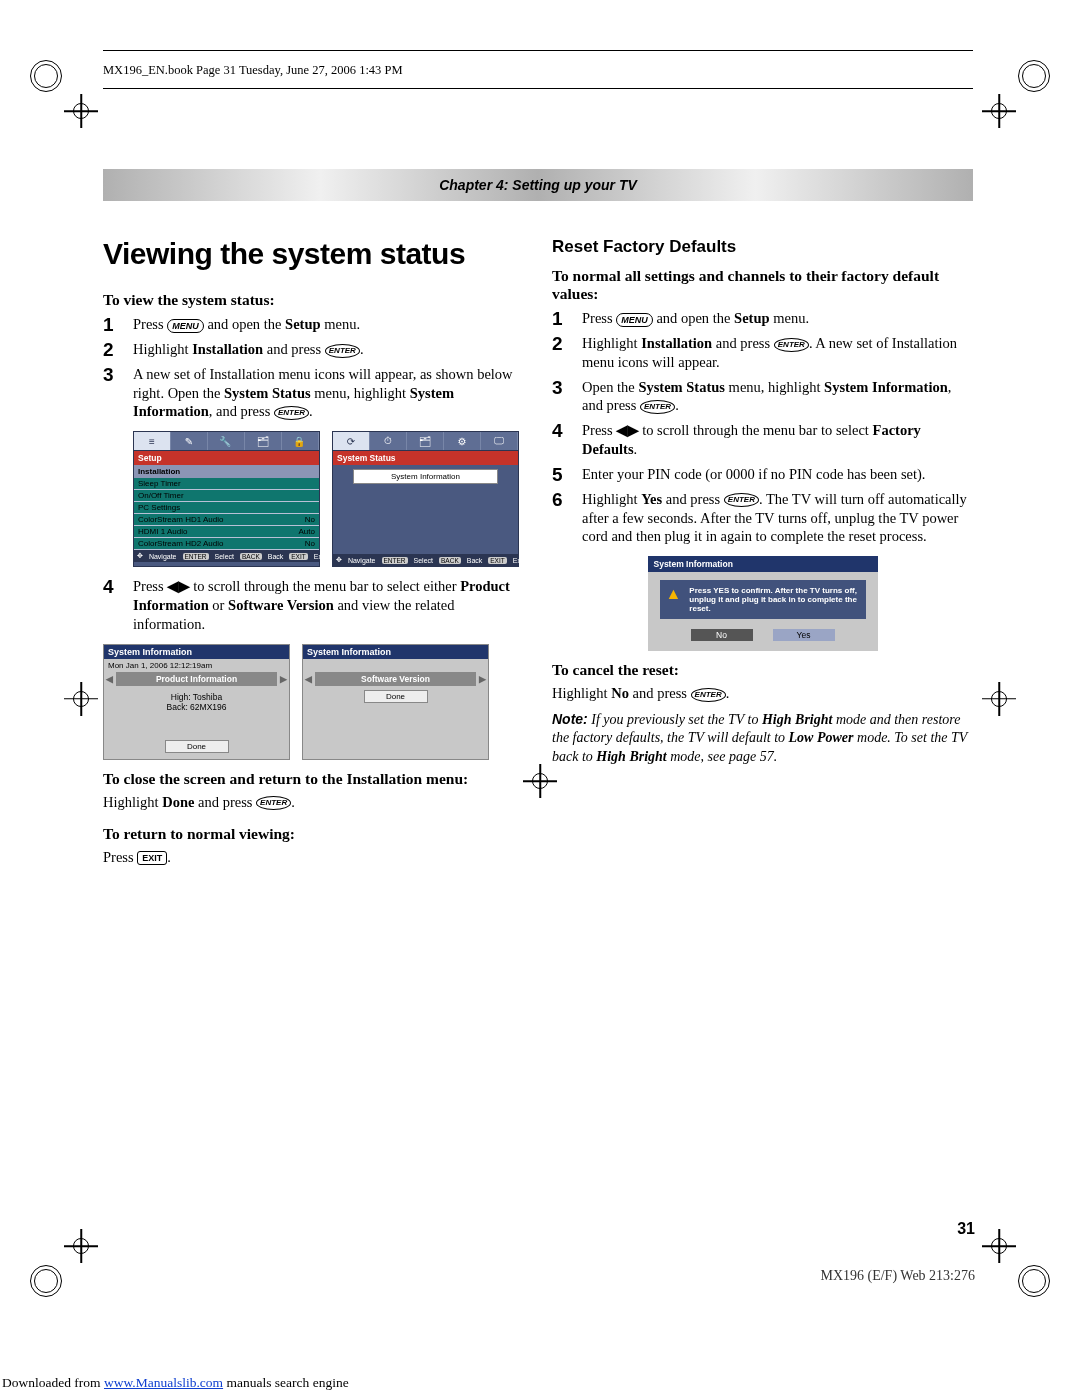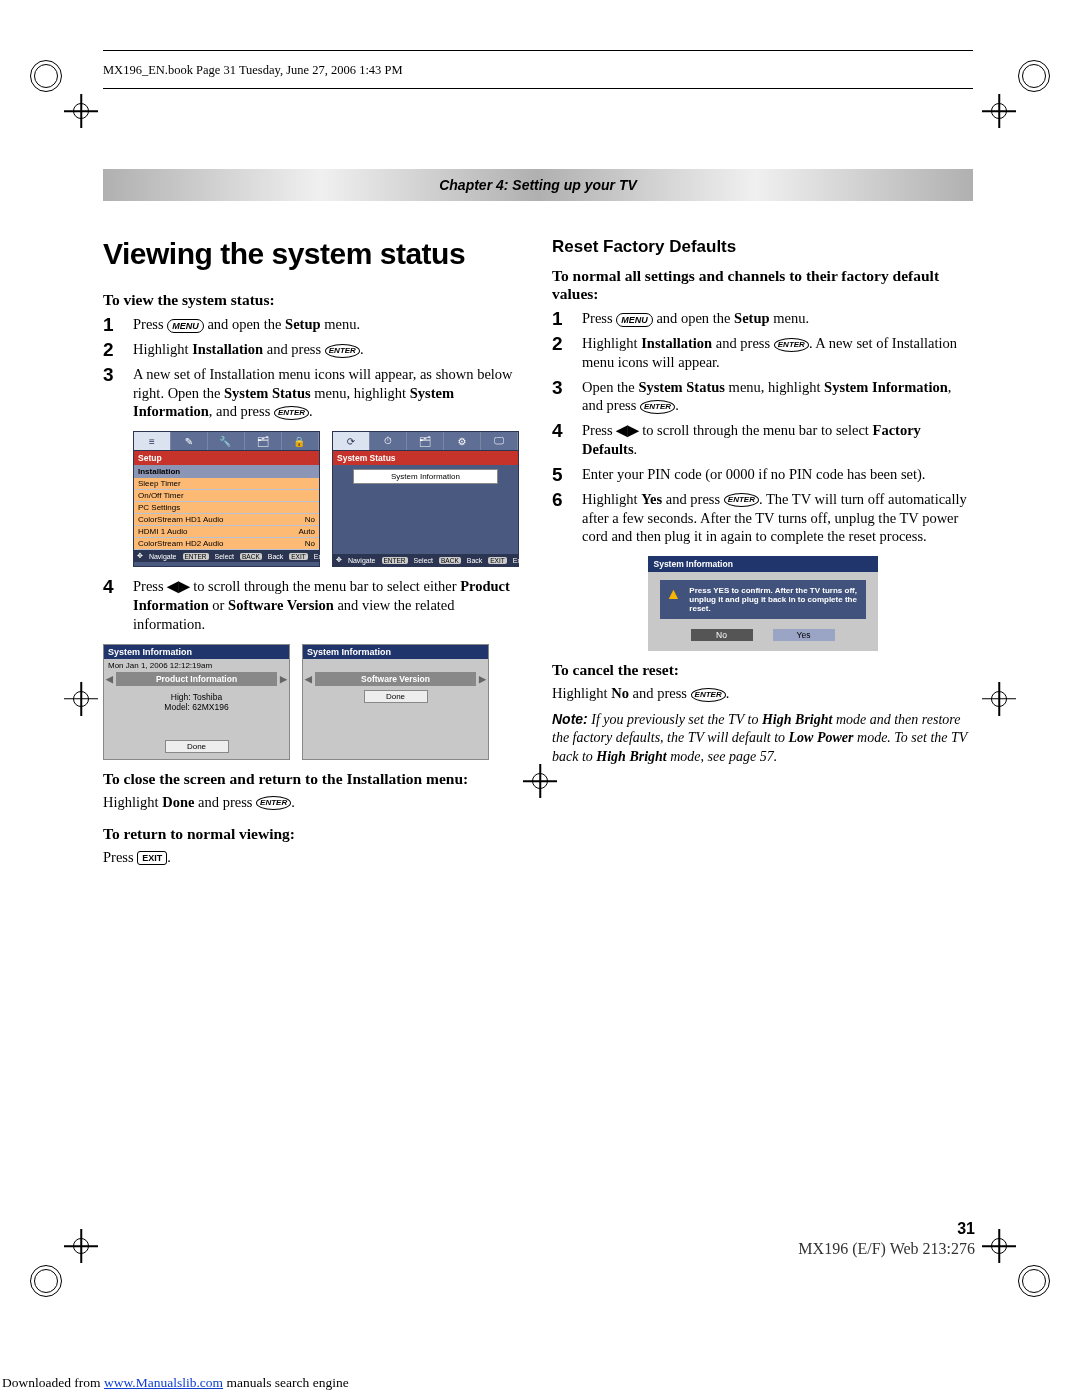--- a/index.html
+++ b/index.html
@@ -194,21 +194,21 @@
     font-weight: bold;
     font-size: 8.5px;
   }
   .osd .sub {
     background: #8b95b5;
     color: #000;
     padding: 2px 4px;
     font-weight: bold;
   }
   .osd .list{
-    background:#fdba74;
+    background:#0f766e;
     color:#000;
   }
   .osd .row {
     display: flex;
     justify-content: space-between;
     padding: 1px 4px;
     border-bottom: 1px solid #b8c1d6;
   }
   .osd .white-row{
     background:#fff;
@@ -332,22 +332,22 @@
     position: absolute;
     right: 105px;
     top: 1220px;
     font-family: Arial, sans-serif;
     font-weight: bold;
     font-size: 16px;
   }
   .foot-id {
     position: absolute;
     right: 105px;
-    top: 1240px;
-    font-size: 16px;
+    top: 1268px;
+    font-size: 14px;
     color: #333;
   }
   .download-footer {
     position: absolute;
     bottom: 6px;
     left: 2px;
     font-size: 13.5px;
     font-family: "Times New Roman", serif;
   }
   .download-footer a { color: #1040d0; text-decoration: underline; }
@@ -481,21 +481,21 @@
         </li>
       </ol>
 
       <div class="figure-row" style="margin-left:0;">
         <div class="sysinfo-grey">
           <div class="hdr">System Information</div>
           <div class="date">Mon Jan 1, 2006  12:12:19am</div>
           <div class="tab"><span class="tri-l">◀</span><span>Product Information</span><span class="tri-r">▶</span></div>
           <div class="body">
             <div>High:  Toshiba</div>
-            <div>Model:  62MX196</div>
+            <div>Back:  62MX196</div>
           </div>
           <div class="done-btn">Done</div>
         </div>
         <div class="sysinfo-grey">
           <div class="hdr">System Information</div>
           <div class="date">&nbsp;</div>
           <div class="tab"><span class="tri-l">◀</span><span>Software Version</span><span class="tri-r">▶</span></div>
           <div class="done-btn">Done</div>
         </div>
       </div>

